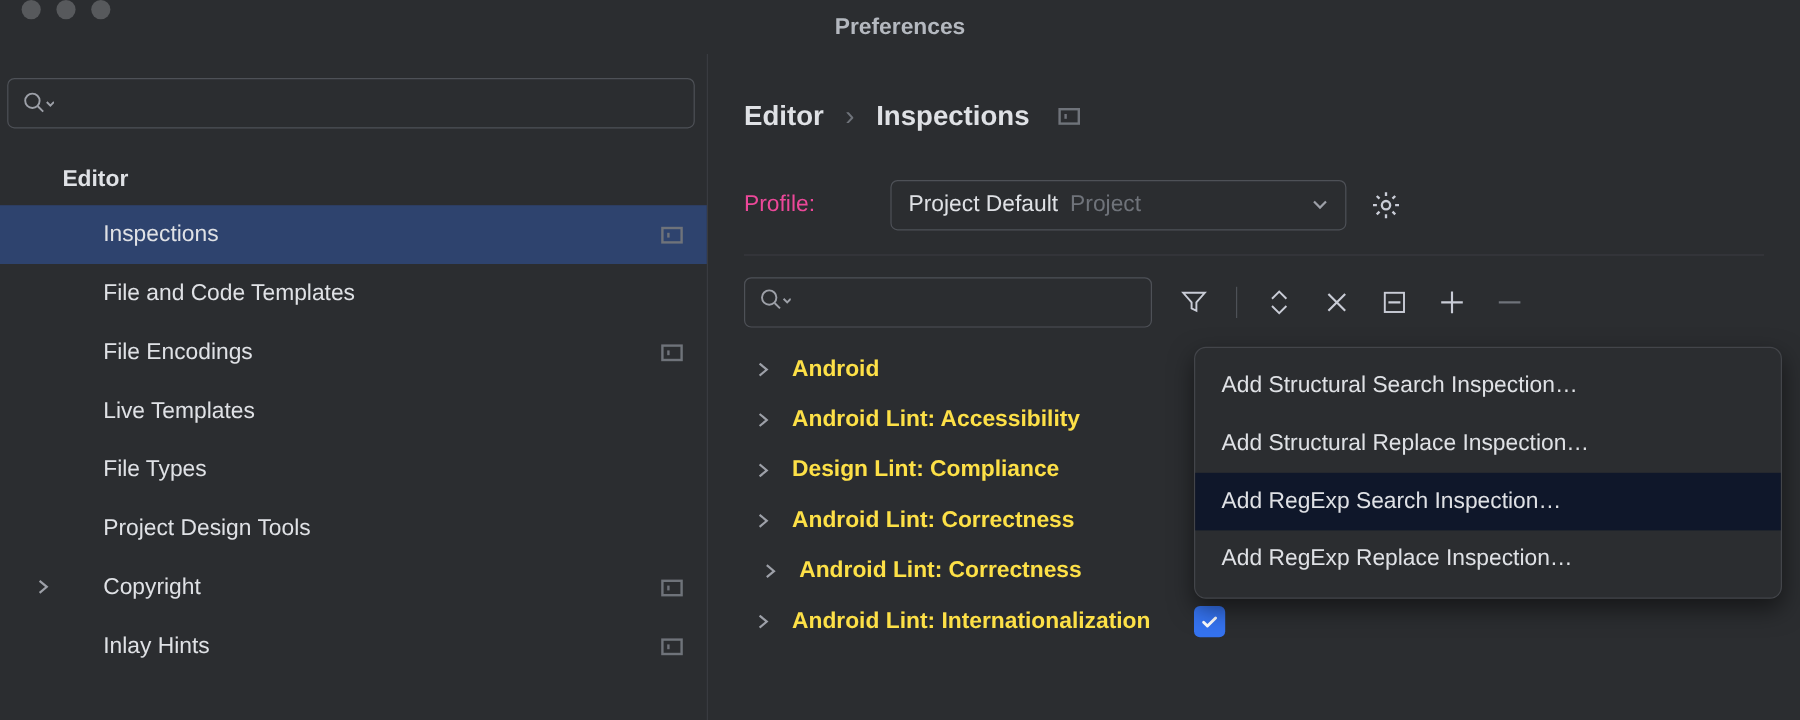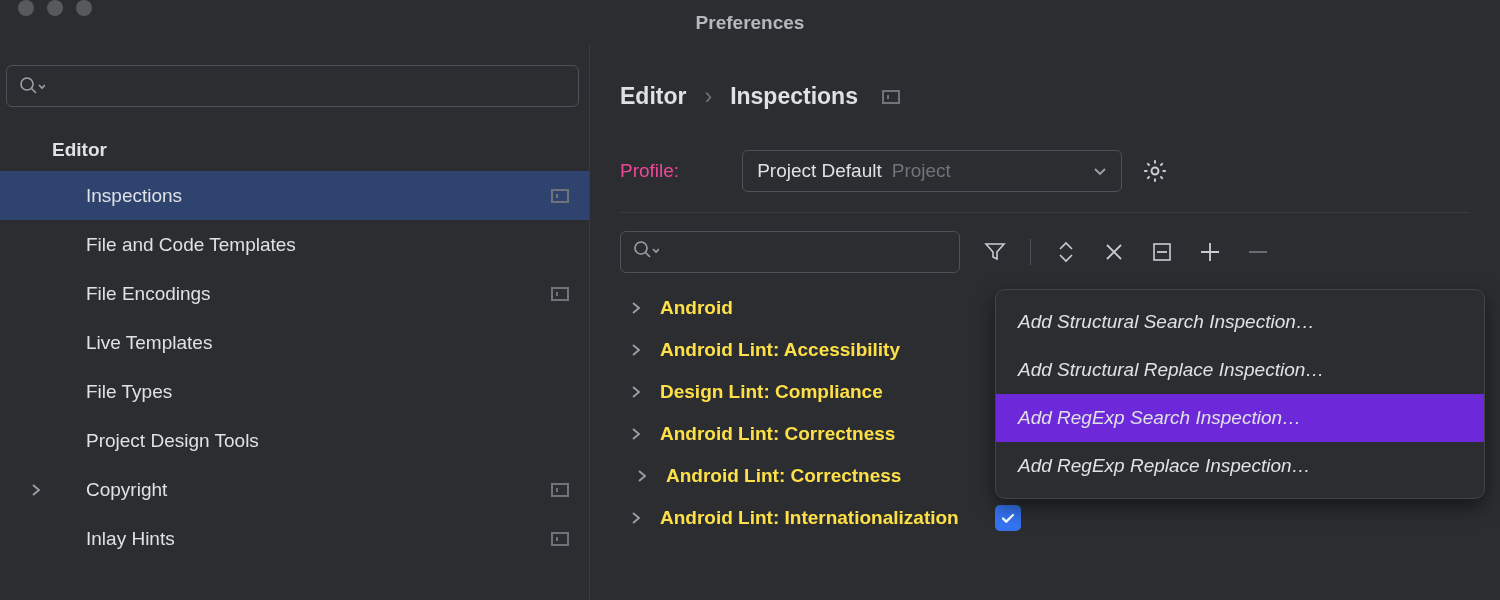--- a/index.html
+++ b/index.html
@@ -231,24 +231,23 @@
     z-index: 100;
   }
   .popup-item {
     height: 48px;
     display: flex;
     align-items: center;
     padding: 0 22px;
     font-size: 19px;
     color: #dfe1e5;
     cursor: pointer;
-    font-style: italic;
   }
   .popup-item.selected {
-    background: #6d28d9;
+    background: #0f172a;
   }
 </style>
 </head>
 <body>
 
 <div class="titlebar">
   <div class="traffic-lights">
     <div class="traffic-light"></div>
     <div class="traffic-light"></div>
     <div class="traffic-light"></div>

